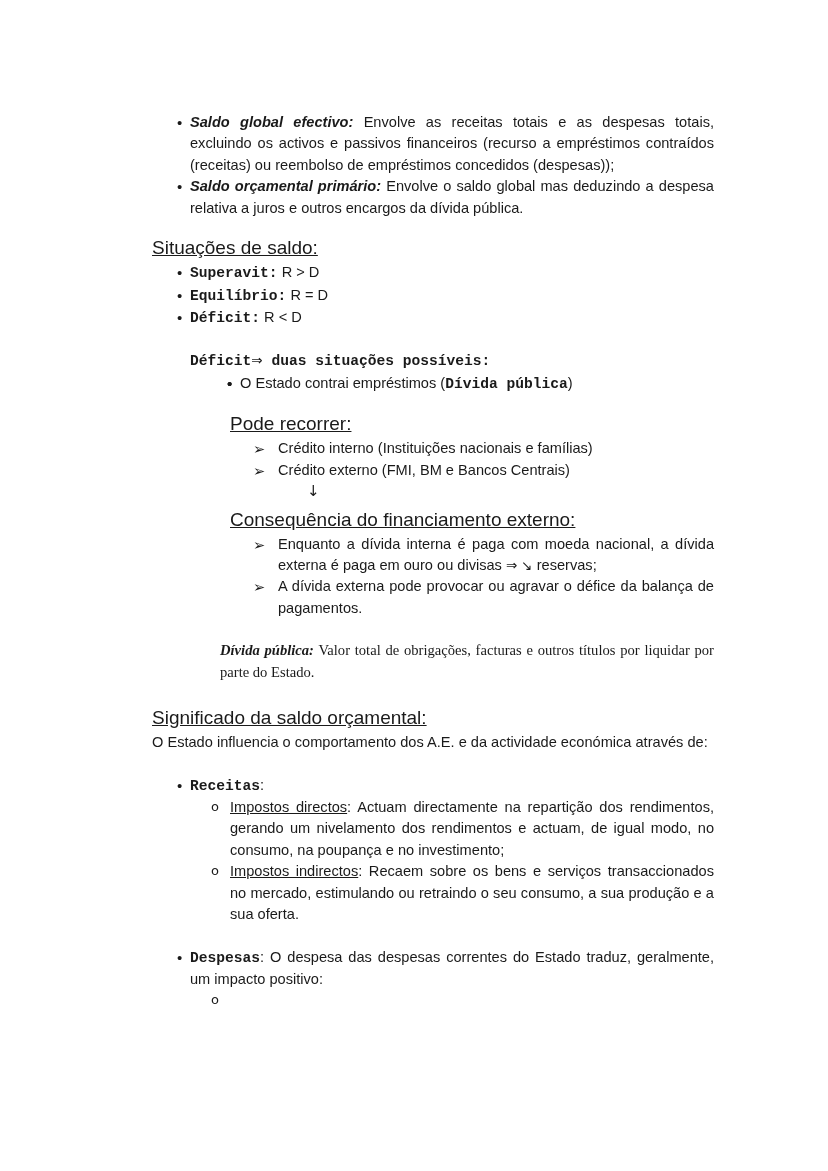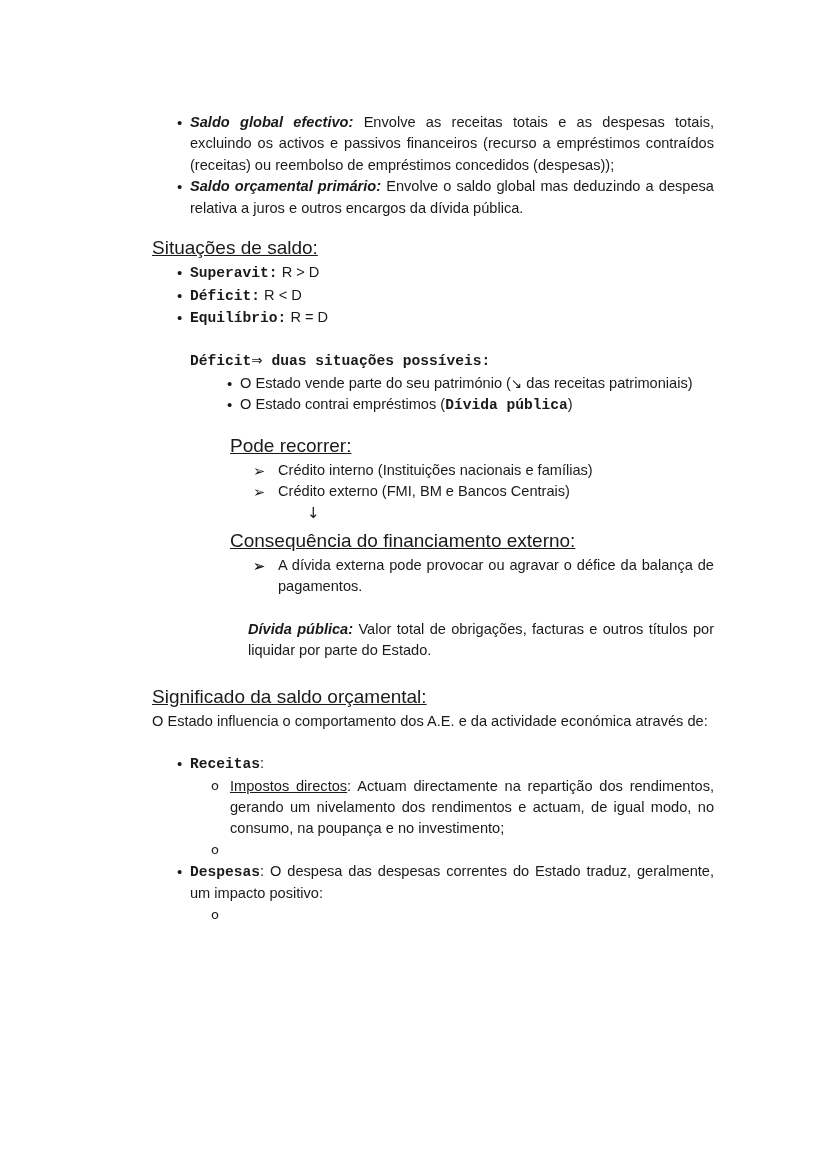--- a/index.html
+++ b/index.html
@@ -103,21 +103,22 @@
     line-height: 1.47;
     text-decoration: underline;
   }
 
   .indent-heading {
     
     margin-left: 78px;
   }
   .indent-para {
     
-    margin-left: 96px;
+    margin-left: 68px;
+    font-family: Liberation Serif, serif;
   }
   .indent-defhead {
     
     margin-left: 38px;
   }
 
   .downarrow-row {
     font-size: 15px;
     line-height: 1.3;
     
@@ -164,36 +165,35 @@
 
     <div class="heading-u nojustify">Situações de saldo:</div>
 
     <ul>
       <li class="li lvl1 nojustify">
         <span class="marker"></span>
         <span class="body"><span class="b">Superavit:</span><span> R &gt; D</span></span>
       </li>
       <li class="li lvl1 nojustify">
         <span class="marker"></span>
+        <span class="body"><span class="b">Equilíbrio:</span><span> R = D</span></span>
+      </li>
+      <li class="li lvl1 nojustify">
+        <span class="marker"></span>
         <span class="body"><span class="b">Déficit:</span><span> R &lt; D</span></span>
       </li>
-      <li class="li lvl1 nojustify">
-        <span class="marker"></span>
-        <span class="body"><span class="b">Equilíbrio:</span><span> R = D</span></span>
-      </li>
     </ul>
 
     <div class="sp-l"></div>
 
     <div class="para nojustify indent-defhead"><span class="b">Déficit</span><span class="arrowglyph">⇒</span><span class="b"> duas situações possíveis:</span></div>
 
     <ul>
       <li class="li lvl2 nojustify">
         <span class="marker"></span>
-        <span class="body"><span>O Estado vende parte do seu património (</span><span class="arrowglyph">↘</span><span> das receitas patrimoniais)</span></span>
       </li>
       <li class="li lvl2 nojustify">
         <span class="marker"></span>
         <span class="body"><span>O Estado contrai empréstimos (</span><span class="b">Dívida pública</span><span>)</span></span>
       </li>
     </ul>
 
     <div class="sp-m"></div>
 
     <div class="heading-u nojustify indent-heading">Pode recorrer:</div>
@@ -213,20 +213,21 @@
       <span class="dn">↓</span>
     </div>
 
     <div class="sp-xs"></div>
 
     <div class="heading-u nojustify indent-heading">Consequência do financiamento externo:</div>
 
     <ul>
       <li class="li lvlarrow">
         <span class="marker arrowglyph">➢</span>
+        <span class="body"><span>Enquanto a dívida interna é paga com moeda nacional, a dívida externa é paga em ouro ou divisas </span><span class="arrowglyph">⇒</span> <span class="arrowglyph">↘</span><span> reservas;</span></span>
       </li>
       <li class="li lvlarrow">
         <span class="marker arrowglyph">➢</span>
         <span class="body">A dívida externa pode provocar ou agravar o défice da balança de pagamentos.</span>
       </li>
     </ul>
 
     <div class="sp-l"></div>
 
     <div class="para indent-para"><span class="bi">Dívida pública:</span><span> Valor total de obrigações, facturas e outros títulos por liquidar por parte do Estado.</span></div>
@@ -244,20 +245,21 @@
         <span class="body"><span class="b">Receitas</span><span>:</span></span>
       </li>
     </ul>
     <ul>
       <li class="li lvlcirc">
         <span class="marker circglyph">o</span>
         <span class="body"><span class="u">Impostos directos</span><span>: Actuam directamente na repartição dos rendimentos, gerando um nivelamento dos rendimentos e actuam, de igual modo, no consumo, na poupança e no investimento;</span></span>
       </li>
       <li class="li lvlcirc">
         <span class="marker circglyph">o</span>
+        <span class="body"><span class="u">Impostos indirectos</span><span>: Recaem sobre os bens e serviços transaccionados no mercado, estimulando ou retraindo o seu consumo, a sua produção e a sua oferta.</span></span>
       </li>
     </ul>
 
     <div class="sp-l"></div>
 
     <ul>
       <li class="li lvl1">
         <span class="marker"></span>
         <span class="body"><span class="b">Despesas</span><span>: O despesa das despesas correntes do Estado traduz, geralmente, um impacto positivo:</span></span>
       </li>

